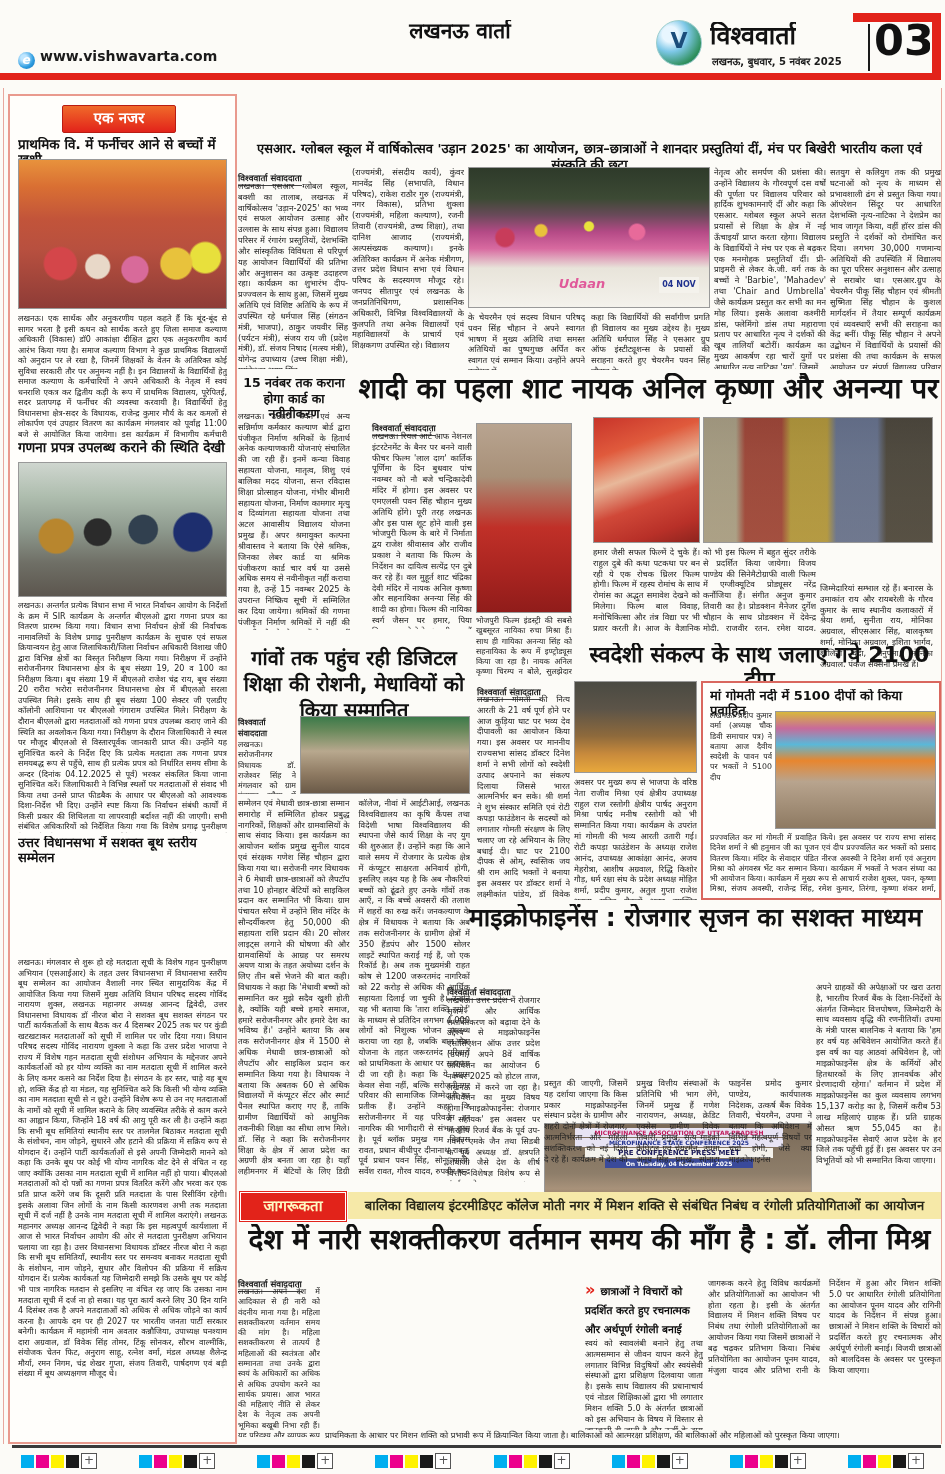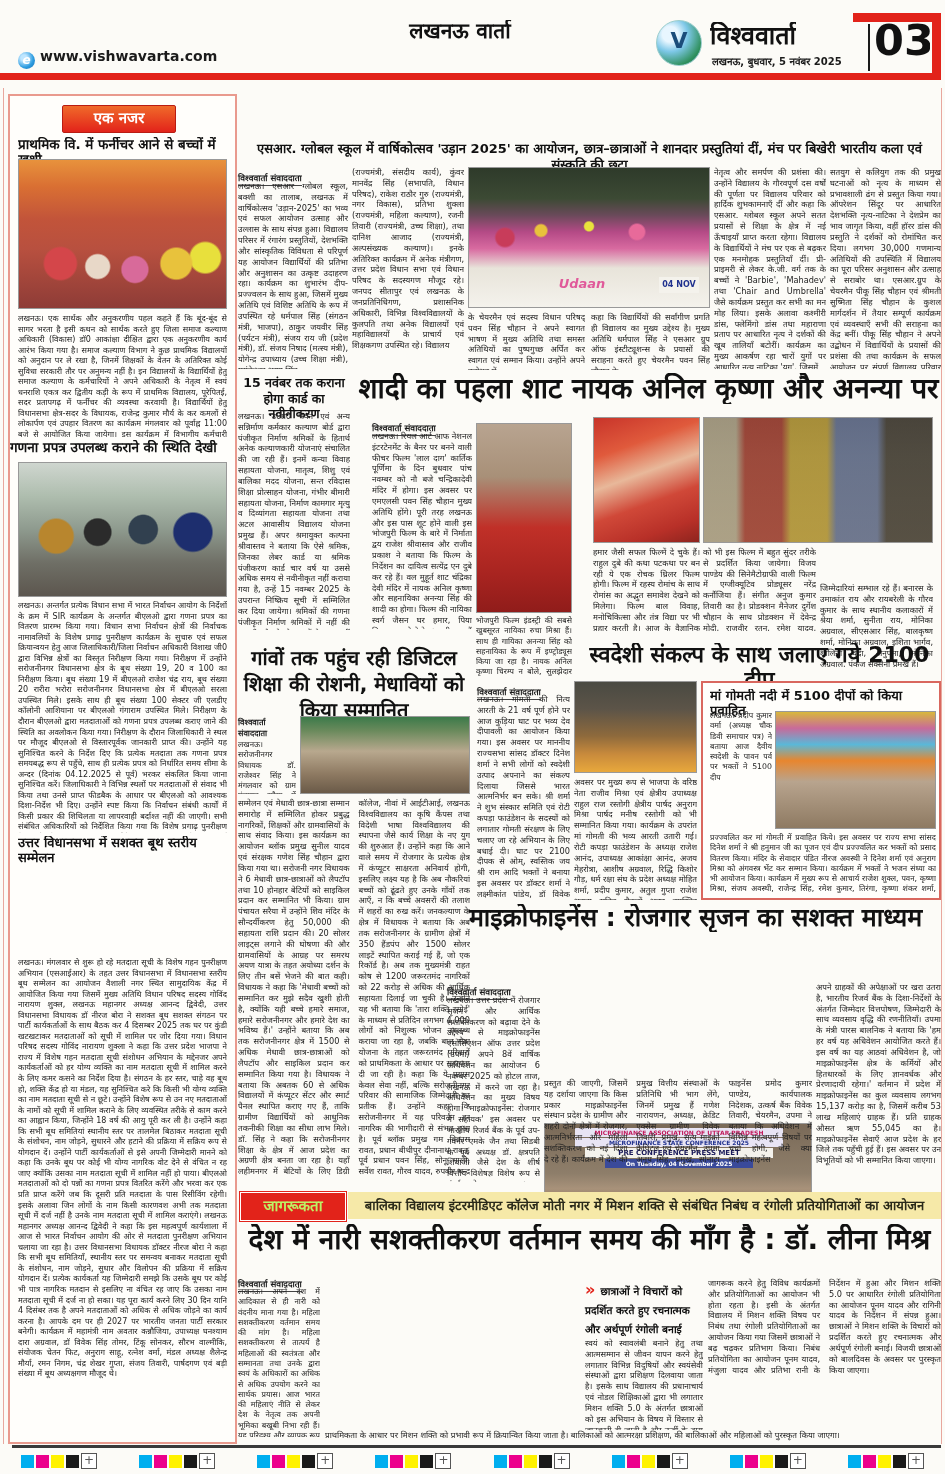--- a/index.html
+++ b/index.html
@@ -30,21 +30,21 @@
   .ph-man{background:linear-gradient(180deg,#b8a490 0%,#a89078 28%,#c03028 55%,#a82420 80%,#901c1a 100%);}
   .ph-woman{background:linear-gradient(160deg,#c8342a 0%,#e05a3c 25%,#e8b89a 45%,#d04838 65%,#b83028 85%,#8e241e 100%);}
   .ph-group{background:linear-gradient(180deg,#6a5a48 0%,#7a6a54 30%,#8a765c 100%);}
   .ph-group:before{content:"";display:block;width:100%;height:100%;background:linear-gradient(90deg,#c8c4a8 0 14%,#b83028 18% 34%,#d8b82e 38% 54%,#5a7ab8 58% 76%,#2e3230 80% 100%);opacity:.55;}
   .ph-award{background:linear-gradient(180deg,#3c7a4a 0%,#6a8a5c 18%,#b8a88e 45%,#8e7a62 75%,#6a5a48 100%);}
   .ph-deep{background:linear-gradient(180deg,#4a4a42 0%,#5c5448 30%,#8e6a3c 60%,#c88a3c 80%,#e8a83c 100%);}
   .ph-gomti{background:linear-gradient(180deg,#d8b83c 0%,#c86a9a 14%,#5ab8d8 28%,#e8862e 42%,#b8a48e 60%,#8e7a62 100%);}
   .ph-press{background:linear-gradient(180deg,#7a6a58 0%,#8e7e6a 55%,#a8927a 72%,#7a5c42 100%);position:relative;}
   .banner-chip{position:absolute;background:#f4f2ec;color:#20318e;font-weight:bold;text-align:center;overflow:hidden;}
   
-  .aw-label{background:#e2231a;color:#bef264;font-weight:bold;font-size:15px;text-align:center;line-height:27px;border:1px solid #fff;outline:1px solid #e2231a;}
+  .aw-label{background:#e2231a;color:#fef9c3;font-weight:bold;font-size:15px;text-align:center;line-height:27px;border:1px solid #fff;outline:1px solid #e2231a;}
   .aw-banner{background:#f6e9a8;color:#2a2a1a;font-weight:bold;font-size:13px;line-height:27px;text-align:center;overflow:hidden;}
   .quote-mark{color:#e2231a;font-weight:bold;font-size:16px;}
   .pullquote{font-weight:bold;font-size:10.5px;line-height:1.45;color:#111;}
   
   .pm-row{position:absolute;left:0;top:1450px;width:945px;height:22px;display:flex;justify-content:space-around;align-items:center;}
   .pm-group{display:flex;gap:2px;align-items:center;}
   .pm-sq{width:13px;height:13px;display:inline-block;}
   .pm-reg{width:14px;height:14px;border:1px solid #555;color:#555;font-size:12px;line-height:13px;text-align:center;display:inline-block;background:#fff;}
   .cols2{column-count:2;column-gap:9px;}
   .cols3{column-count:3;column-gap:9px;}
@@ -76,21 +76,21 @@
   <div class="abs" style="left:3px;top:88px;width:1px;height:1356px;background:#e8a79e;"></div>
   <div class="abs" style="left:941px;top:88px;width:1px;height:1356px;background:#e8a79e;"></div>
 
   <div class="abs sidebar-box" style="left:8px;top:94px;width:225px;height:1346px;">
     <div class="abs eknajar" style="left:10px;top:9px;width:112px;height:26px;margin-left:42px;">एक नजर</div>
 
     <div class="abs headline" style="left:8px;top:41px;width:209px;font-size:13.5px;">प्राथमिक वि. में फर्नीचर आने से बच्चों में खुशी</div>
     <div class="abs photo ph-kids" style="left:8px;top:63px;width:209px;height:150px;"></div>
     <div class="abs bodytxt" style="left:8px;top:218px;width:209px;height:123px;font-size:8px;">लखनऊ। एक सार्थक और अनुकरणीय पहल कहते हैं कि बूंद-बूंद से सागर भरता है इसी कथन को सार्थक करते हुए जिला समाज कल्याण अधिकारी (विकास) डॉ0 आकांक्षा दीक्षित द्वारा एक अनुकरणीय कार्य आरंभ किया गया है। समाज कल्याण विभाग ने कुछ प्राथमिक विद्यालयों को अनुदान पर ले रखा है, जिनमें शिक्षकों के वेतन के अतिरिक्त कोई सुविधा सरकारी तौर पर अनुमन्य नहीं है। इन विद्यालयों के विद्यार्थियों हेतु समाज कल्याण के कर्मचारियों ने अपने अधिकारी के नेतृत्व में स्वयं धनराशि एकत्र कर द्वितीय कड़ी के रूप में प्राथमिक विद्यालय, पूरेपितई, सदर प्रतापगढ़ में फर्नीचर की व्यवस्था करवायी है। विद्यार्थियों हेतु विधानसभा क्षेत्र-सदर के विधायक, राजेन्द्र कुमार मौर्य के कर कमलों से लोकार्पण एवं उपहार वितरण का कार्यक्रम मंगलवार को पूर्वाह्न 11:00 बजे से आयोजित किया जायेगा। इस कार्यक्रम में विभागीय कर्मचारी मुन्नीलाल, विवेक यादव, संजय सिंह पटेल, प्रकाश चन्द्र पटेल, सचिन कुमार पटेल, अजीत सिंह, प्रशान्त यादव ने सक्रिय सहभागिता द्वारा जनहितकारी कार्यक्रम में सभासद, पूर्व प्रधान एवं बच्चों के अभिभावक भी उपस्थित रहे। विधायक ने इस पहल हेतु समाज कल्याण के सभी कर्मियों को बधाई दी है।</div>
 
-    <div class="abs headline" style="left:0;top:344px;width:209px;font-size:13.5px;">गणना प्रपत्र उपलब्ध कराने की स्थिति देखी</div>
+    <div class="abs headline" style="left:8px;top:344px;width:209px;font-size:13.5px;">गणना प्रपत्र उपलब्ध कराने की स्थिति देखी</div>
     <div class="abs photo ph-inspect" style="left:8px;top:366px;width:209px;height:135px;"></div>
     <div class="abs bodytxt" style="left:8px;top:505px;width:209px;height:232px;font-size:8px;">लखनऊ। अन्तर्गत प्रत्येक विधान सभा में भारत निर्वाचन आयोग के निर्देशों के क्रम में SIR कार्यक्रम के अन्तर्गत बीएलओ द्वारा गणना प्रपत्र का वितरण प्रारम्भ किया गया। विधान सभा निर्वाचन क्षेत्रों की निर्वाचक नामावलियों के विशेष प्रगाढ़ पुनरीक्षण कार्यक्रम के सुचारु एवं सफल क्रियान्वयन हेतु आज जिलाधिकारी/जिला निर्वाचन अधिकारी विशाख जी0 द्वारा विभिन्न क्षेत्रों का विस्तृत निरीक्षण किया गया। निरीक्षण में उन्होंने सरोजनीनगर विधानसभा क्षेत्र के बूथ संख्या 19, 20 व 100 का निरीक्षण किया। बूथ संख्या 19 में बीएलओ राजेश चंद्र राय, बूथ संख्या 20 रारीरा भरोरा सरोजनीनगर विधानसभा क्षेत्र में बीएलओ सरला उपस्थित मिले। इसके साथ ही बूथ संख्या 100 सेक्टर जी एलडीए कॉलोनी आशियाना पर बीएलओ गंगाराम उपस्थित मिले। निरीक्षण के दौरान बीएलओ द्वारा मतदाताओं को गणना प्रपत्र उपलब्ध कराए जाने की स्थिति का अवलोकन किया गया। निरीक्षण के दौरान जिलाधिकारी ने स्थल पर मौजूद बीएलओ से विस्तारपूर्वक जानकारी प्राप्त की। उन्होंने यह सुनिश्चित करने के निर्देश दिए कि प्रत्येक मतदाता तक गणना प्रपत्र समयबद्ध रूप से पहुँचे, साथ ही प्रत्येक प्रपत्र को निर्धारित समय सीमा के अन्दर (दिनांक 04.12.2025 से पूर्व) भरकर संकलित किया जाना सुनिश्चित करें। जिलाधिकारी ने विभिन्न स्थलों पर मतदाताओं से संवाद भी किया तथा उनसे प्राप्त फीडबैक के आधार पर बीएलओ को आवश्यक दिशा-निर्देश भी दिए। उन्होंने स्पष्ट किया कि निर्वाचन संबंधी कार्यों में किसी प्रकार की शिथिलता या लापरवाही बर्दाश्त नहीं की जाएगी। सभी संबंधित अधिकारियों को निर्देशित किया गया कि विशेष प्रगाढ़ पुनरीक्षण के कार्य को उच्च गुणवत्ता, पारदर्शिता एवं समयबद्धता के साथ पूर्ण कराया जाए।</div>
 
     <div class="abs headline" style="left:8px;top:740px;width:209px;font-size:13px;">उत्तर विधानसभा में सशक्त बूथ स्तरीय सम्मेलन</div>
     <div class="abs bodytxt" style="left:8px;top:862px;width:209px;height:474px;font-size:8px;">लखनऊ। मंगलवार से शुरू हो रहे मतदाता सूची के विशेष गहन पुनरीक्षण अभियान (एसआईआर) के तहत उत्तर विधानसभा में विधानसभा स्तरीय बूथ सम्मेलन का आयोजन वैशाली नगर स्थित सामुदायिक केंद्र में आयोजित किया गया जिसमें मुख्य अतिथि विधान परिषद सदस्य गोविंद नारायण शुक्ल, लखनऊ महानगर अध्यक्ष आनन्द द्विवेदी, उत्तर विधानसभा विधायक डॉ नीरज बोरा ने सशक्त बूथ सशक्त संगठन पर पार्टी कार्यकर्ताओं के साथ बैठक कर 4 दिसम्बर 2025 तक घर पर कुंडी खटखटाकर मतदाताओं को सूची में शामिल पर जोर दिया गया। विधान परिषद सदस्य गोविंद नारायण शुक्ला ने कहा कि उत्तर प्रदेश भाजपा ने राज्य में विशेष गहन मतदाता सूची संशोधन अभियान के मद्देनजर अपने कार्यकर्ताओं को हर योग्य व्यक्ति का नाम मतदाता सूची में शामिल करने के लिए कमर कसने का निर्देश दिया है। संगठन के हर स्तर, चाहे वह बूथ हो, शक्ति केंद्र हो या मंडल, यह सुनिश्चित करे कि किसी भी योग्य व्यक्ति का नाम मतदाता सूची से न छूटे। उन्होंने विशेष रूप से उन नए मतदाताओं के नामों को सूची में शामिल कराने के लिए व्यवस्थित तरीके से काम करने का आह्वान किया, जिन्होंने 18 वर्ष की आयु पूरी कर ली है। उन्होंने कहा कि सभी बूथ समितियां स्थानीय स्तर पर तालमेल बिठाकर मतदाता सूची के संशोधन, नाम जोड़ने, सुधारने और हटाने की प्रक्रिया में सक्रिय रूप से योगदान दें। उन्होंने पार्टी कार्यकर्ताओं से इसे अपनी जिम्मेदारी मानने को कहा कि उनके बूथ पर कोई भी योग्य नागरिक वोट देने से वंचित न रह जाए क्योंकि उसका नाम मतदाता सूची में शामिल नहीं हो पाया। बीएलओ मतदाताओं को दो पन्नों का गणना प्रपत्र वितरित करेंगे और भरवा कर एक प्रति प्राप्त करेंगे जब कि दूसरी प्रति मतदाता के पास रिसीविंग रहेगी। इसके अलावा जिन लोगों के नाम किसी कारणवश अभी तक मतदाता सूची में दर्ज नहीं है उनके नाम मतदाता सूची में शामिल कराएंगे। लखनऊ महानगर अध्यक्ष आनन्द द्विवेदी ने कहा कि इस महत्वपूर्ण कार्यशाला में आज से भारत निर्वाचन आयोग की ओर से मतदाता पुनरीक्षण अभियान चलाया जा रहा है। उत्तर विधानसभा विधायक डॉक्टर नीरज बोरा ने कहा कि सभी बूथ समितियाँ, स्थानीय स्तर पर समन्वय बनाकर मतदाता सूची के संशोधन, नाम जोड़ने, सुधार और विलोपन की प्रक्रिया में सक्रिय योगदान दें। प्रत्येक कार्यकर्ता यह जिम्मेदारी समझे कि उसके बूथ पर कोई भी पात्र नागरिक मतदान से इसलिए ना वंचित रह जाए कि उसका नाम मतदाता सूची में दर्ज ना हो सका। यह पूरा कार्य करने लिए 30 दिन यानि 4 दिसंबर तक है अपने मतदाताओं को अधिक से अधिक जोड़ने का कार्य करना है। आपके दम पर ही 2027 पर भारतीय जनता पार्टी सरकार बनेगी। कार्यक्रम में महामंत्री नाम अवतार कन्नौजिया, उपाध्यक्ष घनश्याम दारा अग्रवाल, डॉ विवेक सिंह तोमर, टिंकू सोनकर, सौरभ वाल्मीकि, संयोजक चेतन फिट, अनुराग साहू, रत्नेश वर्मा, मंडल अध्यक्ष शैलेन्द्र मौर्या, रमन निगम, चंद्र शेखर गुप्ता, संजय तिवारी, पार्षदगण एवं बड़ी संख्या में बूथ अध्यक्षगण मौजूद थे।</div>
   </div>
 
   <div class="abs headline center" style="left:238px;top:141px;width:703px;font-size:13px;line-height:1.25;">एसआर. ग्लोबल स्कूल में वार्षिकोत्सव 'उड़ान 2025' का आयोजन, छात्र–छात्राओं ने शानदार प्रस्तुतियां दीं, मंच पर बिखेरी भारतीय कला एवं संस्कृति की छटा</div>
 
   <div class="abs" style="left:238px;top:166px;"><span class="byline">विश्ववार्ता संवाददाता</span></div>

